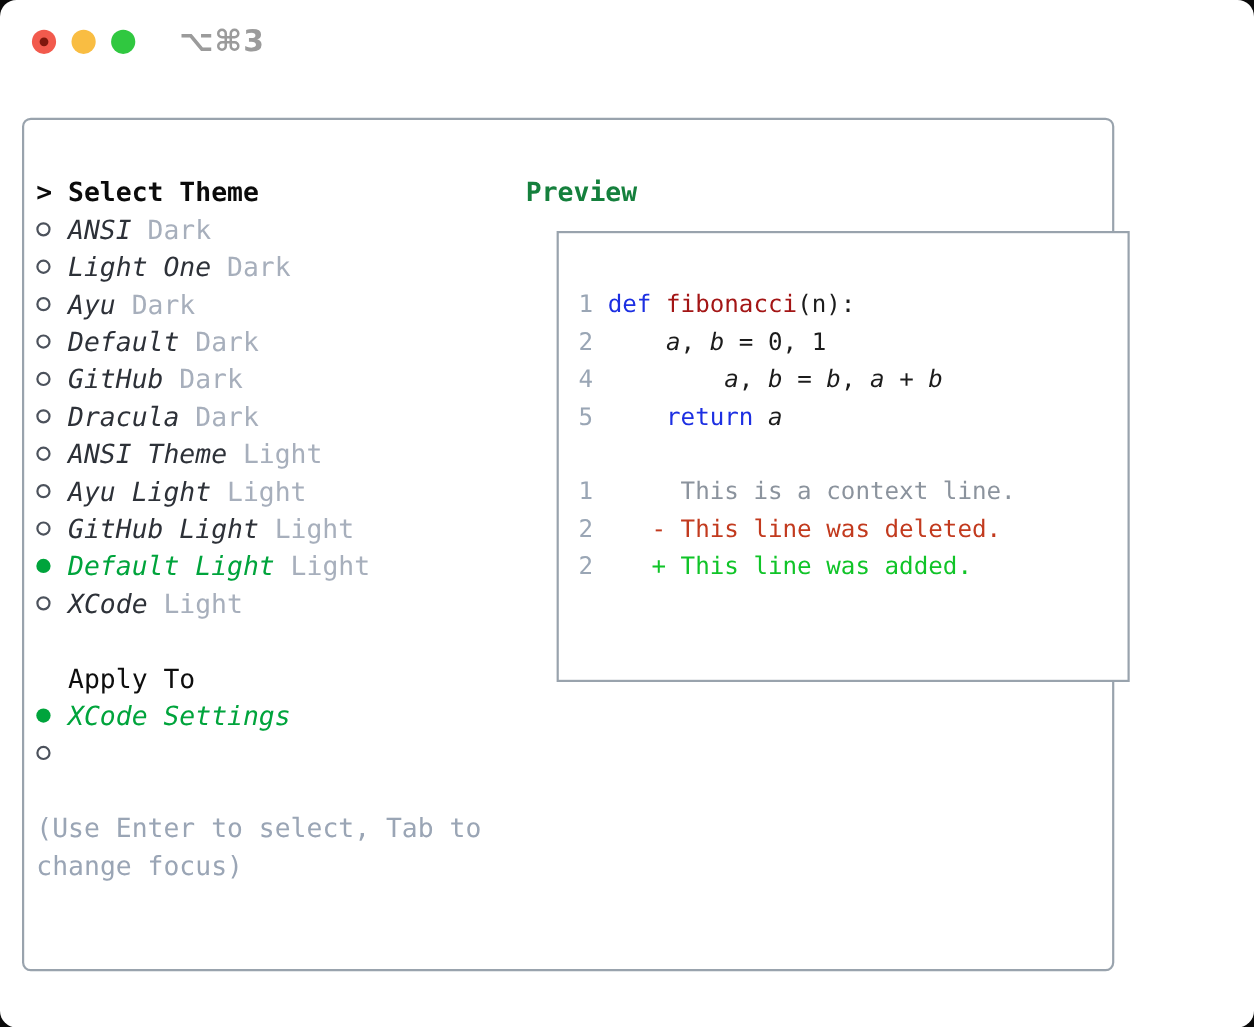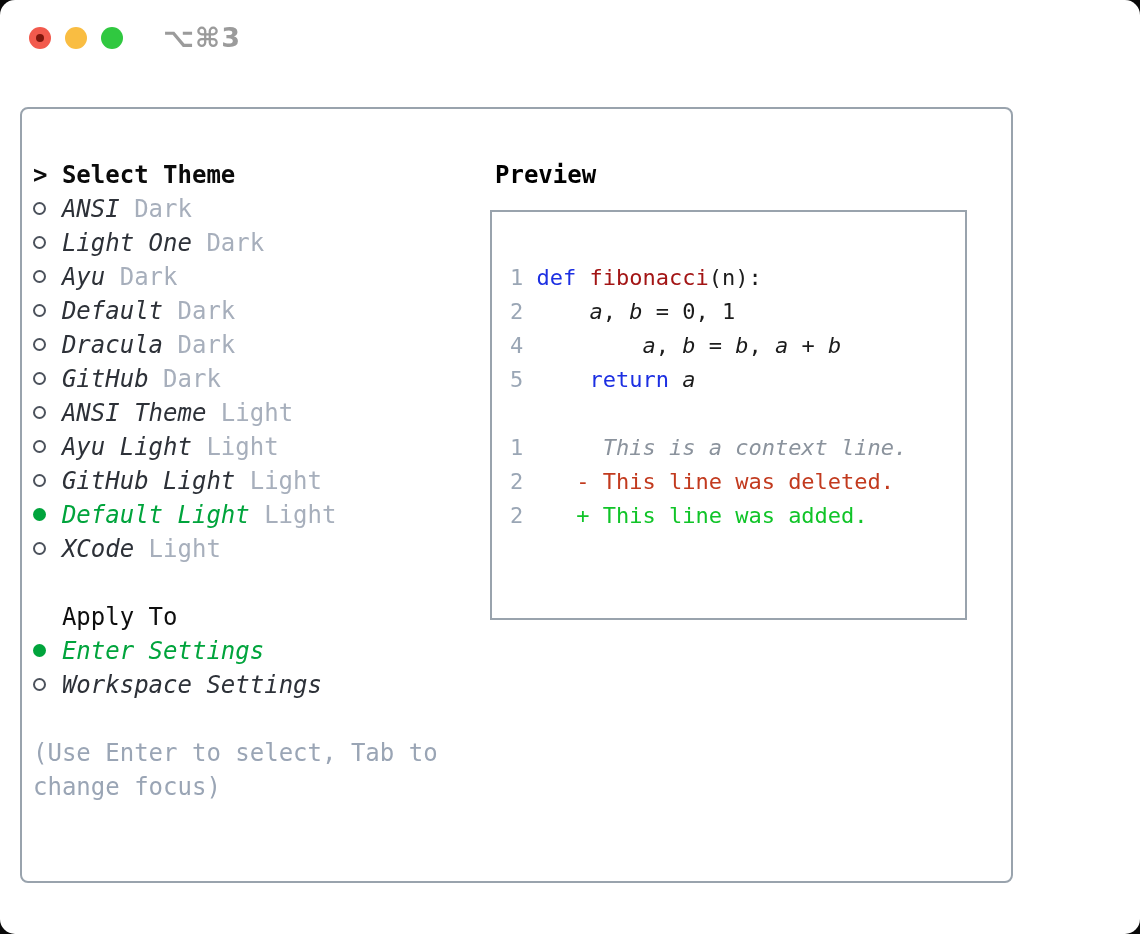--- a/index.html
+++ b/index.html
@@ -26,30 +26,30 @@
   .header-row{font-weight:bold;color:#0b0b0b;}
   .subheader-row{color:#0e0e0e;}
   .ring{display:inline-block;width:13px;height:13px;box-sizing:border-box;border:2px solid #4c525c;border-radius:50%;position:relative;top:-2px;}
   .disc{display:inline-block;width:13px;height:13px;border-radius:50%;background:var(--accent-green,#00a43c);position:relative;top:-2px;}
   .label{color:var(--item-dark,#2d3138);font-style:italic;}
   .label.sel{color:var(--accent-green,#00a43c);}
   .tag{color:var(--tag-gray,#a7afbc);margin-left:1ch;}
   .help{margin-top:34px;width:432px;white-space:normal;color:var(--help-gray,#9aa5b5);}
 
   
-  .preview-title{position:absolute;left:473px;top:49px;font-size:24px;line-height:34px;font-weight:bold;color:#000000;}
-  .preview-box{position:absolute;left:468px;top:101px;width:477px;height:410px;box-sizing:border-box;border:2px solid var(--border-gray,#99a3ad);background:#fff;overflow:hidden;}
+  .preview-title{position:absolute;left:456px;top:49px;font-size:24px;line-height:34px;font-weight:bold;color:#15803d;}
+  .preview-box{position:absolute;left:484px;top:101px;width:521px;height:410px;box-sizing:border-box;border:2px solid var(--border-gray,#99a3ad);background:#fff;overflow:hidden;}
   #preview-lines{padding:49px 0 0 18px;font-size:22px;line-height:34px;}
   .pline{white-space:pre;min-height:34px;}
   .ln-num{display:inline-block;width:1ch;margin-right:1ch;color:var(--lnum-gray,#9aa6b5);}
   .seg-pl{color:#1c1c1c;}
   .seg-var{color:#1c1c1c;font-style:italic;}
   .seg-kw{color:var(--kw-blue,#1c2fe2);}
   .seg-fn{color:var(--fn-red,#a31515);}
-  .seg-ctx{color:var(--ctx-gray,#8b939d);font-style:italic;}
+  .seg-ctx{color:var(--ctx-gray,#8b939d);}
   .seg-del{color:var(--del-red,#c23a1e);}
   .seg-add{color:var(--add-green,#10c428);}
 </style>
 </head>
 <body>
 
 <div class="window">
   <div class="titlebar">
     <span class="tl tl-red">
         <span class="dot"></span>
@@ -62,35 +62,35 @@
   <div class="panel">
     <div class="left-col">
       <div class="row header-row">
         <span class="marker">&gt;</span><span>Select Theme</span>
       </div>
       <div id="theme-list">
           <div class="row"><span class="marker"><span class="ring"></span></span><span class="label">ANSI</span><span class="tag">Dark</span></div>
           <div class="row"><span class="marker"><span class="ring"></span></span><span class="label">Light One</span><span class="tag">Dark</span></div>
           <div class="row"><span class="marker"><span class="ring"></span></span><span class="label">Ayu</span><span class="tag">Dark</span></div>
           <div class="row"><span class="marker"><span class="ring"></span></span><span class="label">Default</span><span class="tag">Dark</span></div>
+          <div class="row"><span class="marker"><span class="ring"></span></span><span class="label">GitHub</span><span class="tag">Dark</span></div>
           <div class="row"><span class="marker"><span class="ring"></span></span><span class="label">Dracula</span><span class="tag">Dark</span></div>
-          <div class="row"><span class="marker"><span class="ring"></span></span><span class="label">GitHub</span><span class="tag">Dark</span></div>
           <div class="row"><span class="marker"><span class="ring"></span></span><span class="label">ANSI Theme</span><span class="tag">Light</span></div>
           <div class="row"><span class="marker"><span class="ring"></span></span><span class="label">Ayu Light</span><span class="tag">Light</span></div>
           <div class="row"><span class="marker"><span class="ring"></span></span><span class="label">GitHub Light</span><span class="tag">Light</span></div>
           <div class="row"><span class="marker"><span class="disc"></span></span><span class="label sel">Default Light</span><span class="tag">Light</span></div>
           <div class="row"><span class="marker"><span class="ring"></span></span><span class="label">XCode</span><span class="tag">Light</span></div>
         </div>
       <div class="row spacer"></div>
       <div class="row subheader-row">
         <span class="marker"></span><span>Apply To</span>
       </div>
       <div id="apply-list">
-          <div class="row"><span class="marker"><span class="disc"></span></span><span class="label sel">Enter Settings</span></div>
-          <div class="row"><span class="marker"><span class="ring"></span></span><span class="label">Workspace Settings</span></div>
+          <div class="row"><span class="marker"><span class="disc"></span></span><span class="label sel">XCode Settings</span></div>
+          <div class="row"><span class="marker"><span class="ring"></span></span></div>
         </div>
       <div class="help">(Use Enter to select, Tab to change focus)</div>
     </div>
 
     <div class="preview-title">Preview</div>
     <div class="preview-box">
       <div id="preview-lines">
           <div class="pline"><span class="ln-num">1</span><span class="seg-kw">def</span><span class="seg-pl"> </span><span class="seg-fn">fibonacci</span><span class="seg-pl">(n):</span></div>
           <div class="pline"><span class="ln-num">2</span><span class="seg-pl">    </span><span class="seg-var">a</span><span class="seg-pl">, </span><span class="seg-var">b</span><span class="seg-pl"> = 0, 1</span></div>
           <div class="pline"><span class="ln-num">4</span><span class="seg-pl">        </span><span class="seg-var">a</span><span class="seg-pl">, </span><span class="seg-var">b</span><span class="seg-pl"> = </span><span class="seg-var">b</span><span class="seg-pl">, </span><span class="seg-var">a</span><span class="seg-pl"> + </span><span class="seg-var">b</span></div>

